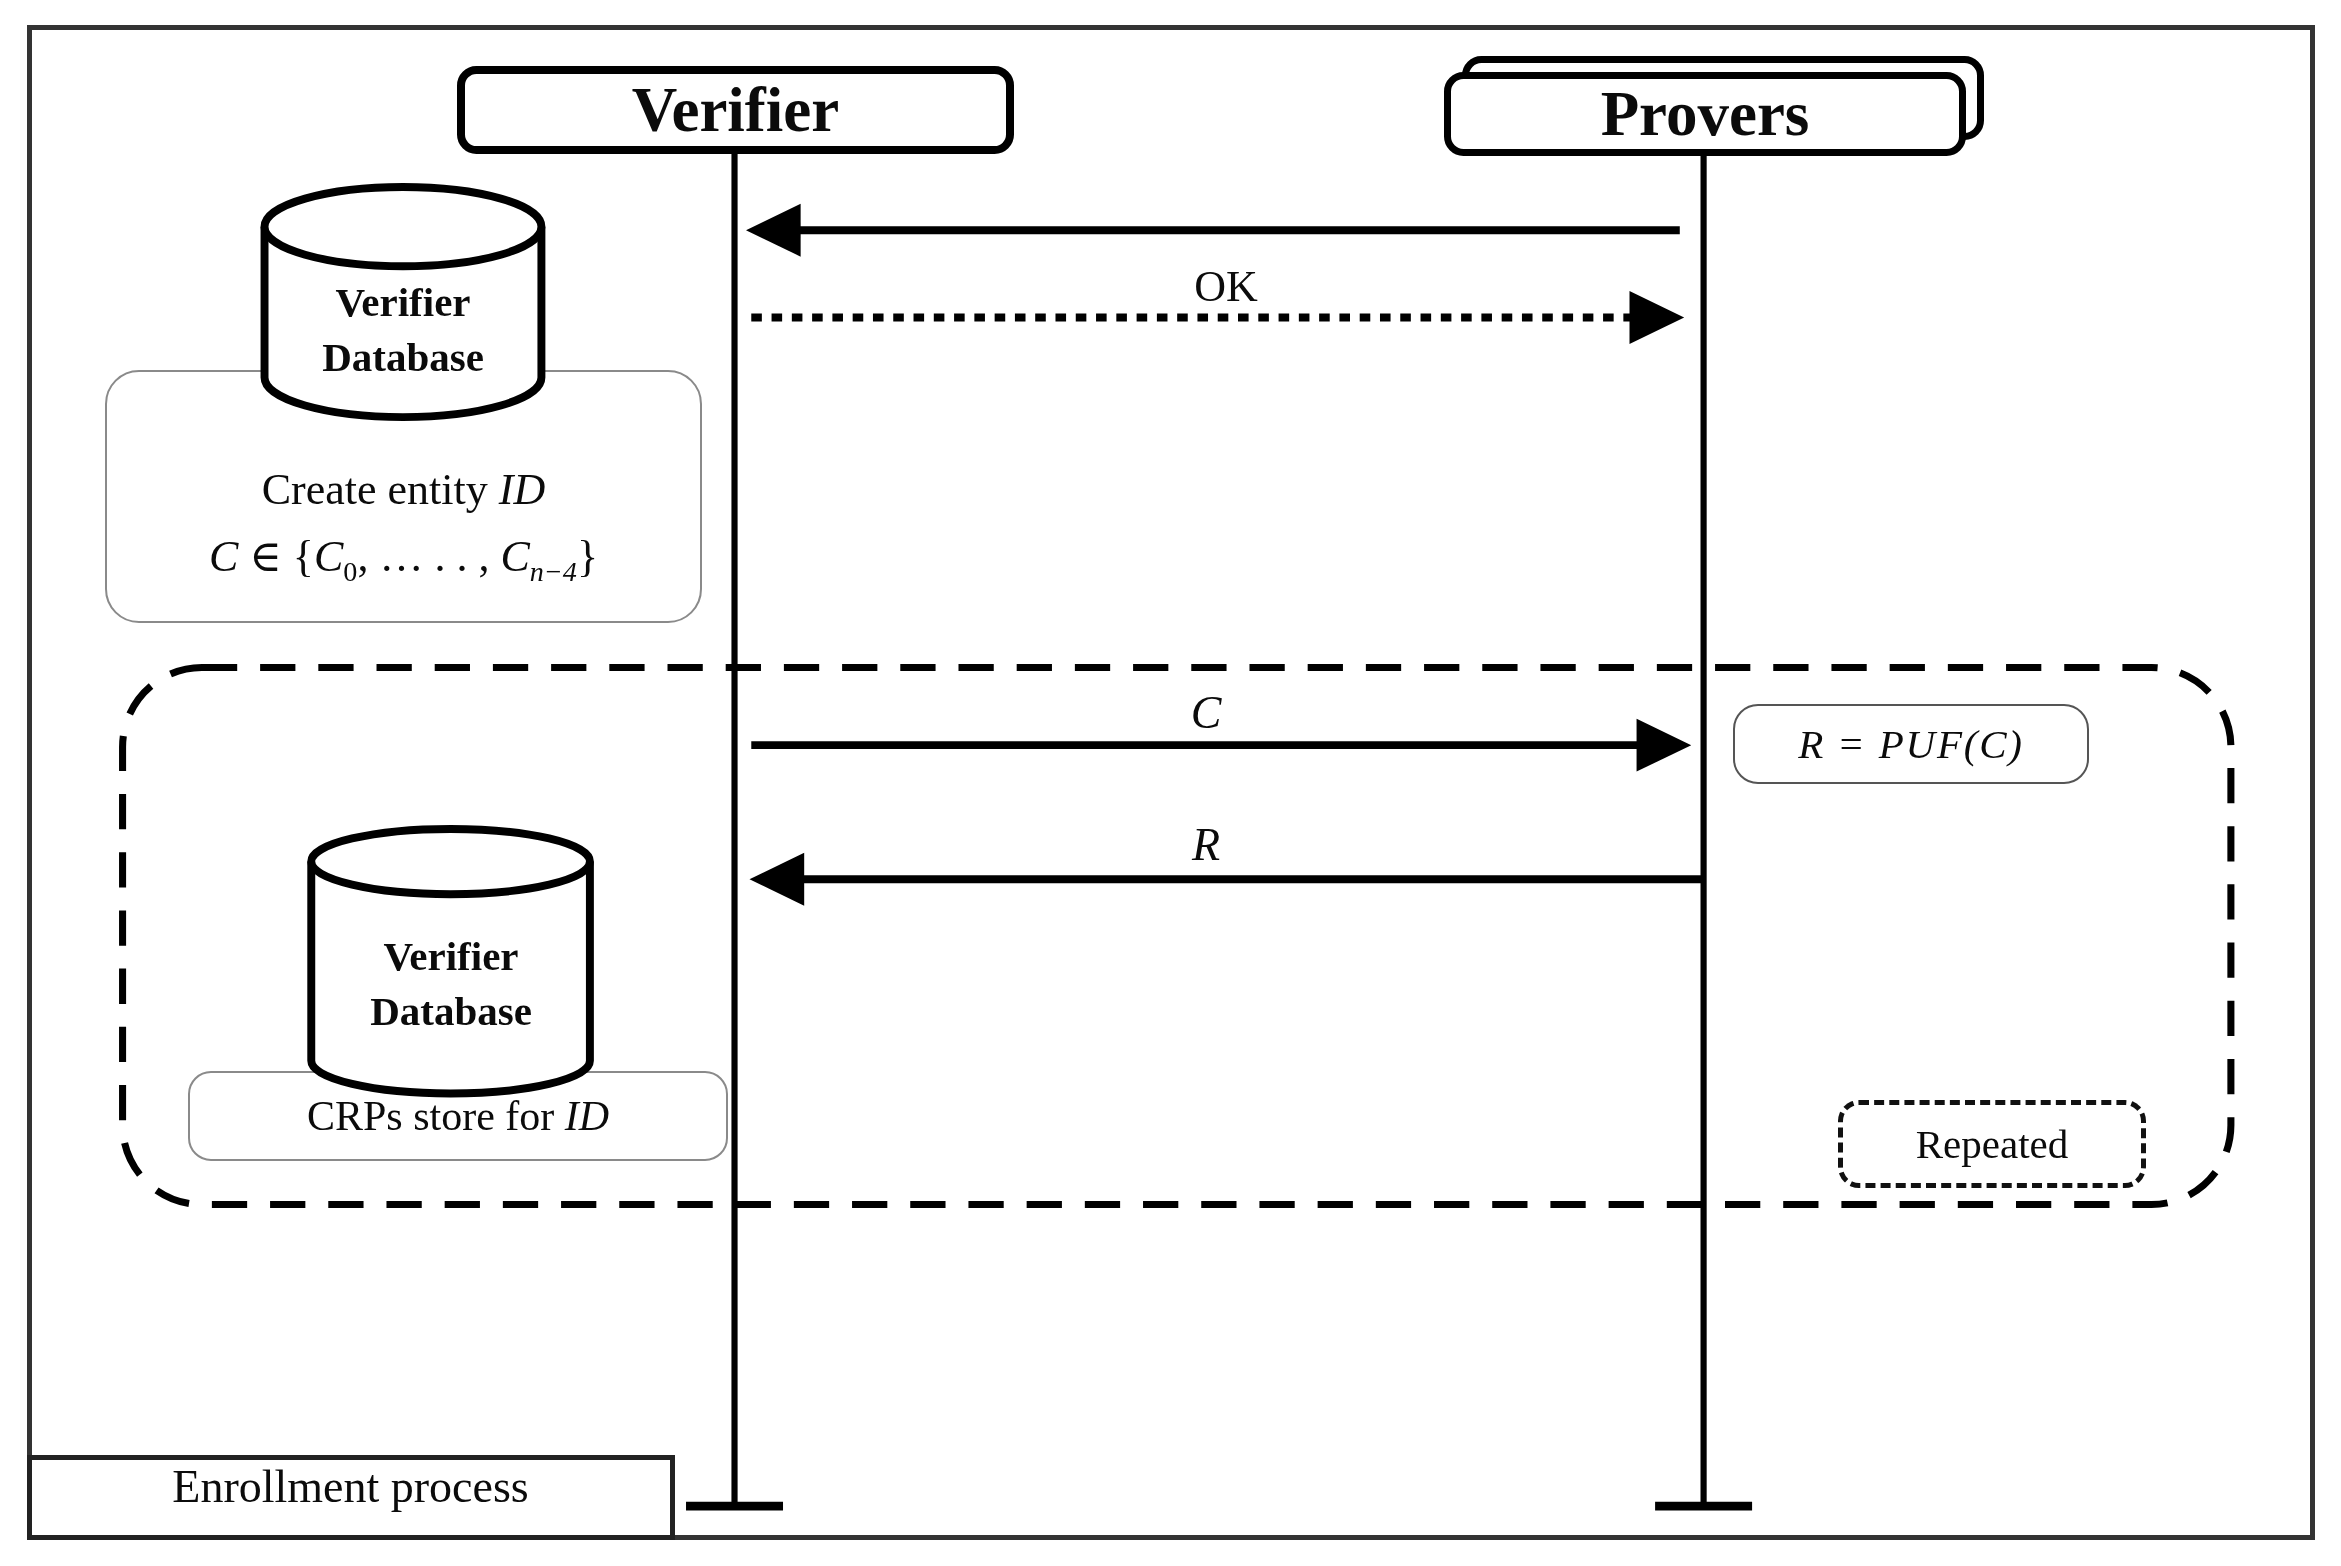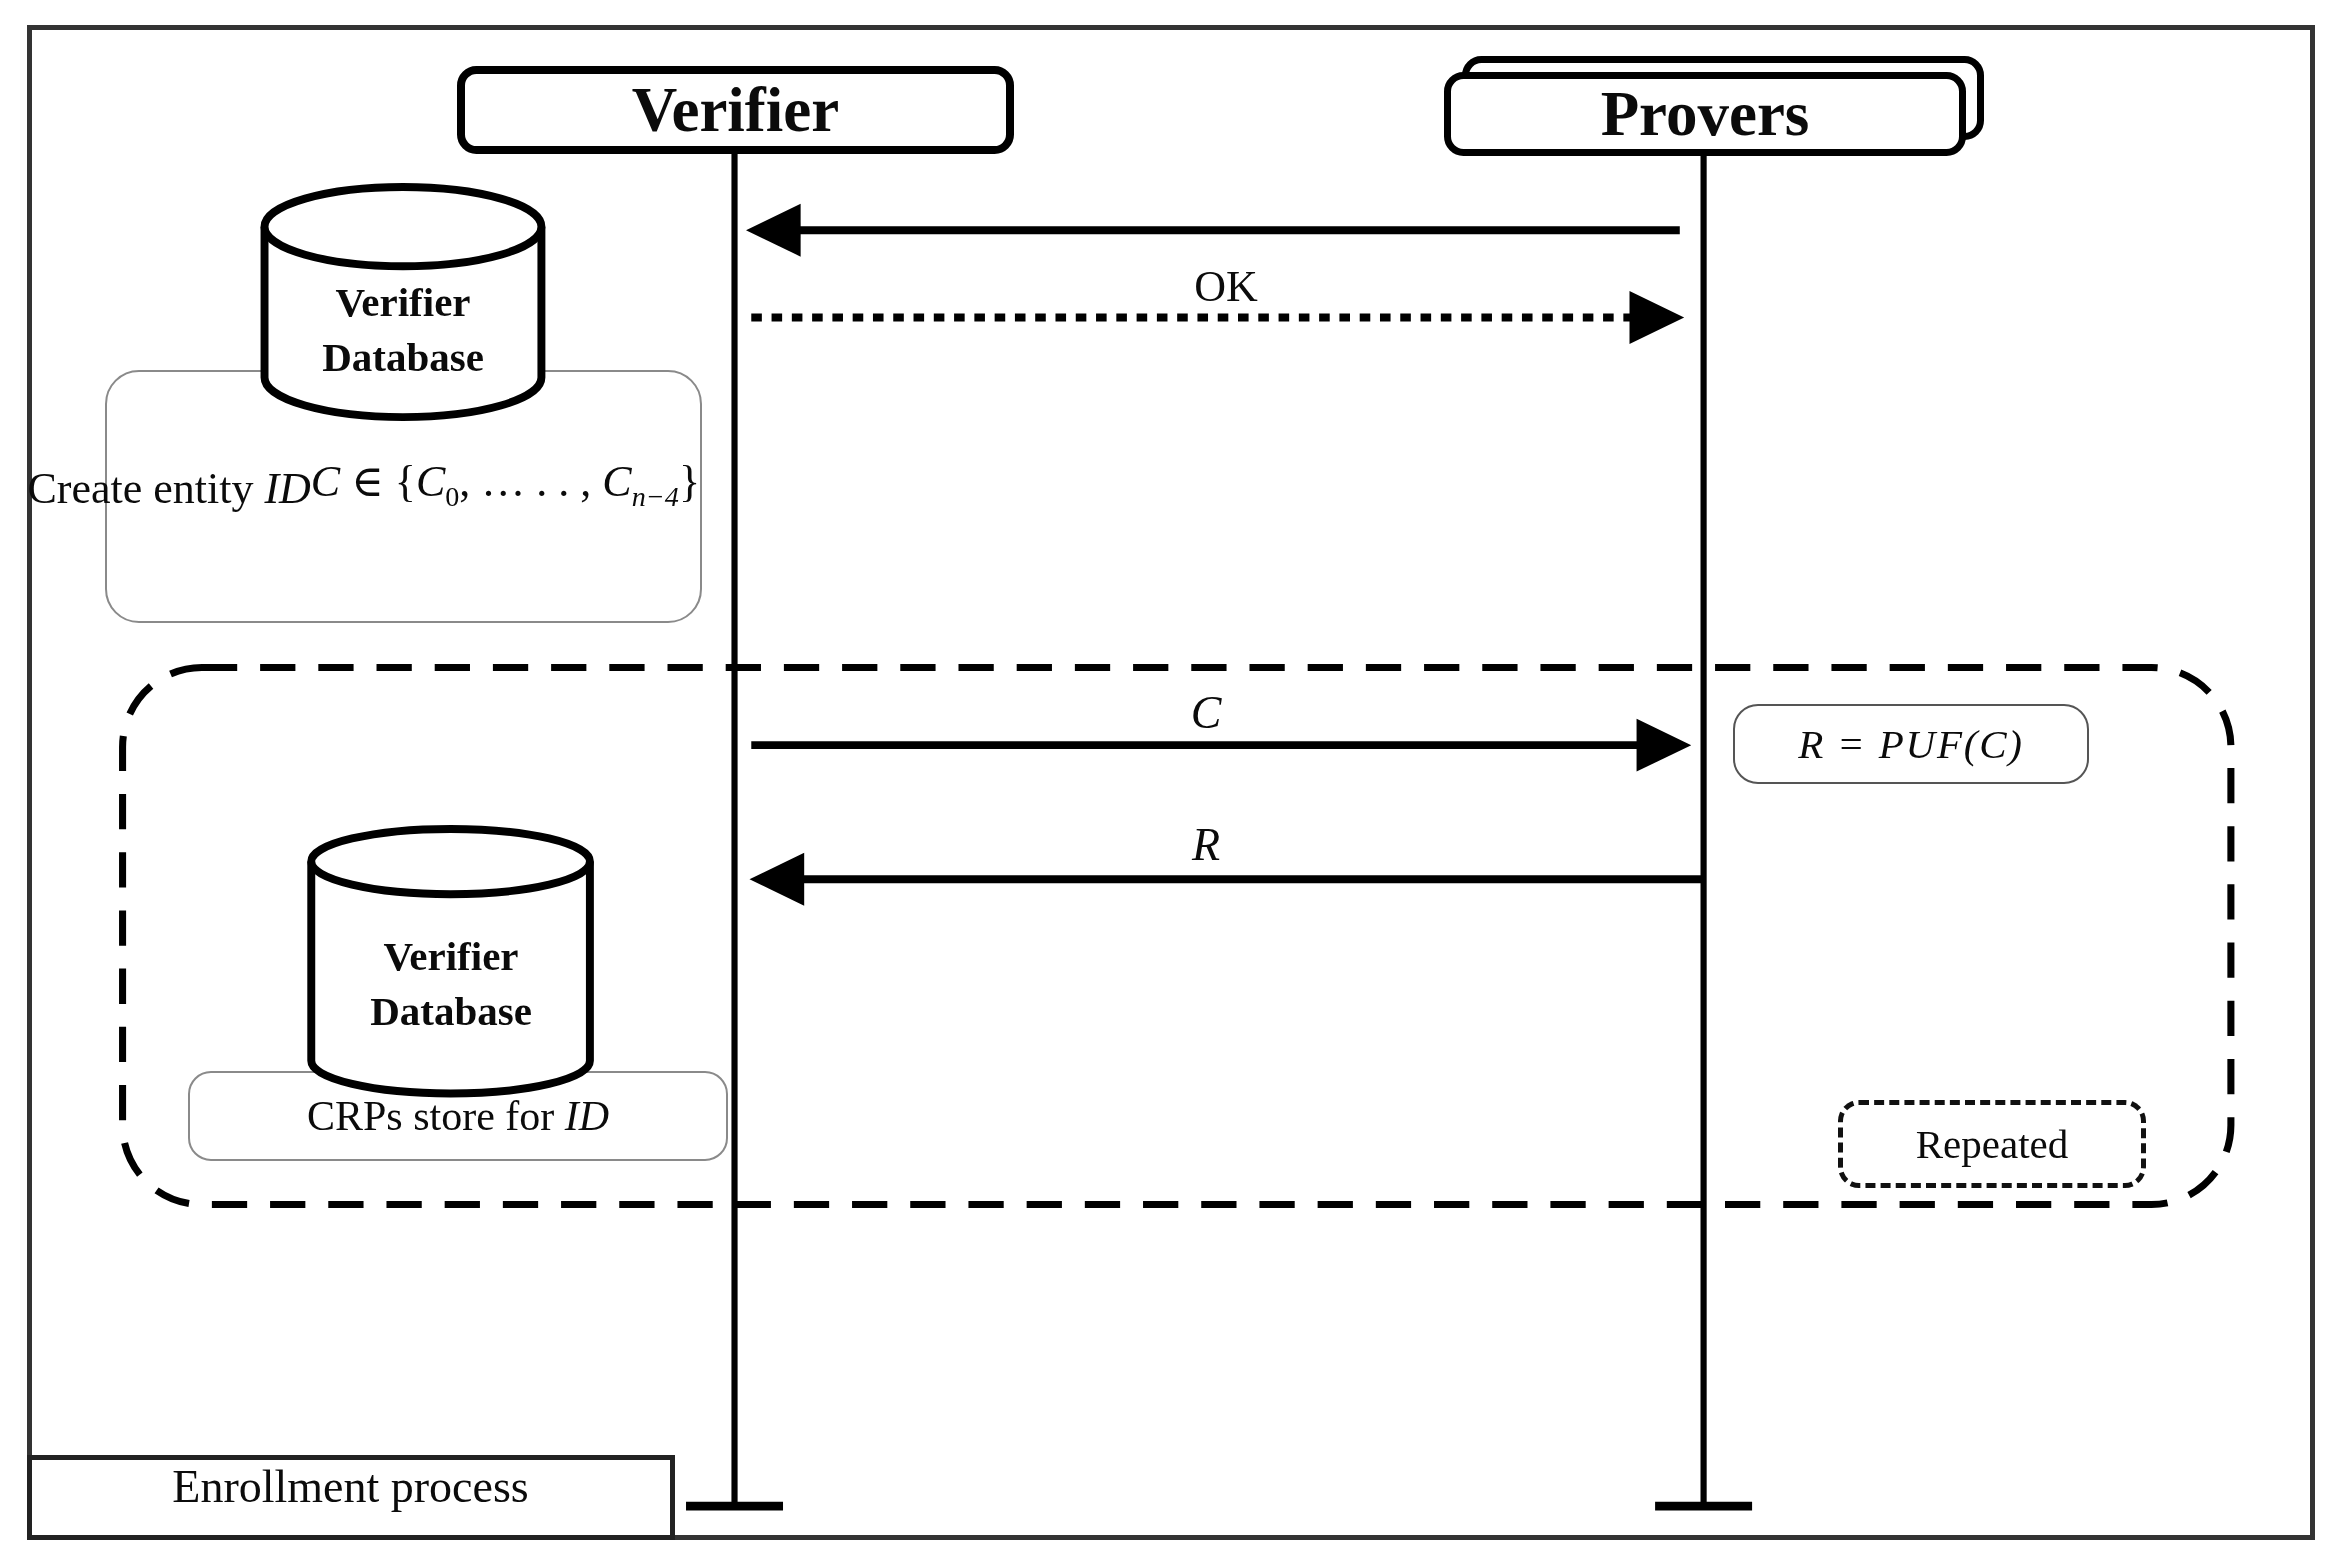--- a/index.html
+++ b/index.html
@@ -28,21 +28,21 @@
     font-weight: bold; font-size: 63px; line-height: 1;
   }
   .verifier-box { left: 457px; top: 66px;  width: 541px; height: 72px; }
   .provers-box  { left: 1444px; top: 72px; width: 508px; height: 70px; border-width: 7px; }
   .provers-shadow { left: 1462px; top: 56px; width: 508px; height: 70px; border: 7px solid #000; border-radius: 19.4px; background: #fff; }
   
   .note {
     border: 2.6px solid #8a8a8a;
     border-radius: 34px;
     background: #fff;
-    display: flex; flex-direction: row; align-items: center; justify-content: flex-end;
+    display: flex; flex-direction: column; align-items: center; justify-content: flex-end;
     text-align: center;
   }
   .note-create { left: 105px; top: 370px; width: 593px; height: 233px; font-size: 44px; padding-bottom: 16px; }
   .note-create .nline { line-height: 67px; white-space: nowrap; }
   .note-crps { left: 188px; top: 1071px; width: 536px; height: 86px; border-radius: 23px; justify-content: center; font-size: 42px; }
   .it { font-style: italic; }
   sub { font-size: 64%; }
   
   .action-box {
     left: 1733px; top: 704px; width: 352px; height: 76px;

